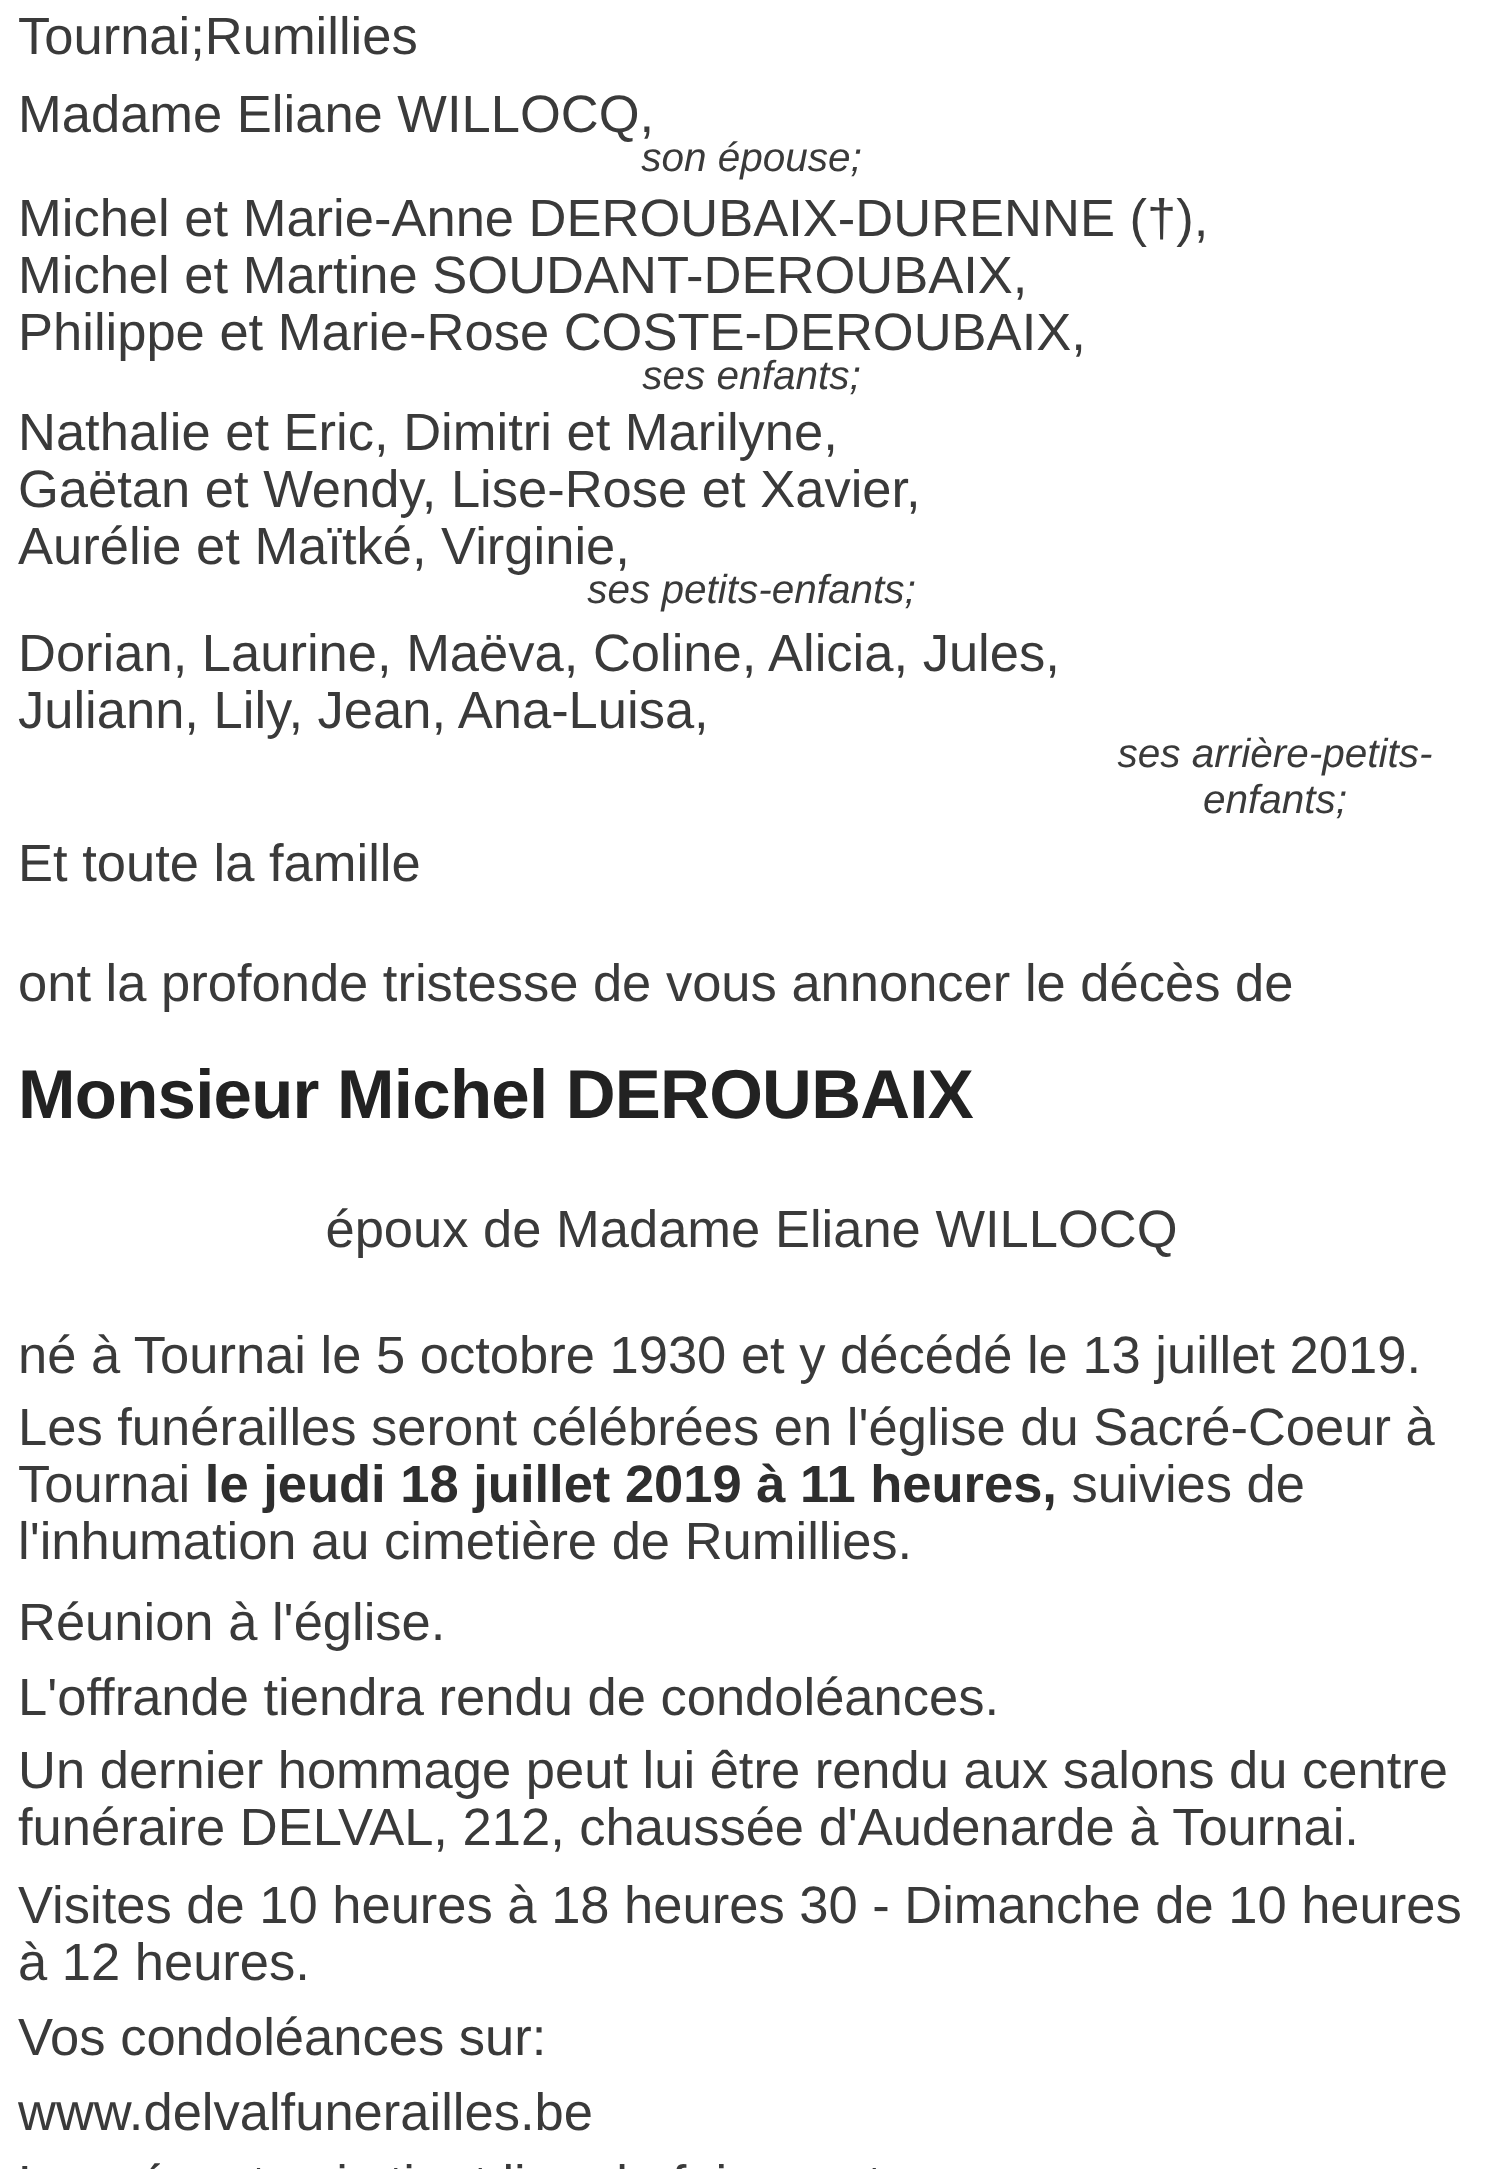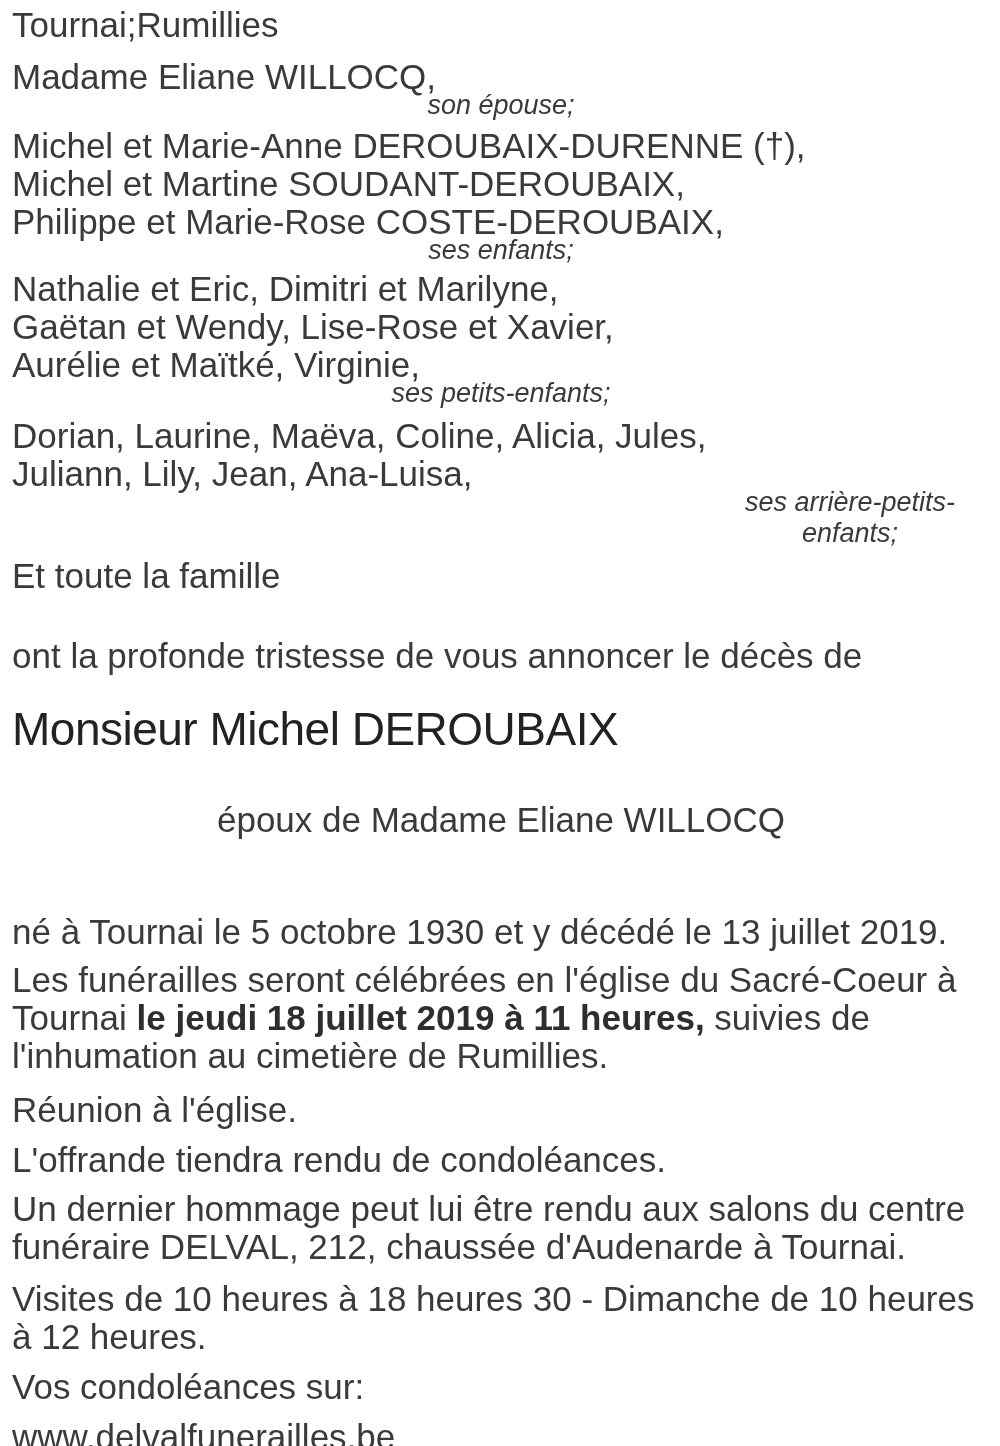--- a/index.html
+++ b/index.html
@@ -25,36 +25,36 @@
     margin-top: -6px;
     color: #3a3a3a;
   }
   .wrap-label {
     max-width: 280px;
     margin-left: auto;
   }
   .title {
     font-size: 46px;
     line-height: 48px;
-    font-weight: 400;
+    font-weight: 700;
     color: #222222;
     letter-spacing: -0.5px;
     margin-top: 30px;
   }
   strong { font-weight: 700; color: #2e2e2e; }
   .mt4  { margin-top: 4px; }
   .mt6  { margin-top: 6px; }
   .mt8  { margin-top: 8px; }
   .mt10 { margin-top: 10px; }
   .mt11 { margin-top: 11px; }
   .mt12 { margin-top: 12px; }
   .mt14 { margin-top: 14px; }
   .mt16 { margin-top: 16px; }
   .mt42 { margin-top: 42px; }
-  .mt46 { margin-top: 74px; }
+  .mt46 { margin-top: 46px; }
   .mt48 { margin-top: 48px; text-align: center; }
 </style>
 </head>
 <body>
 
 <main>
 
   <p class="line">Tournai;Rumillies</p>
 
   <p class="line mt14">Madame Eliane WILLOCQ,</p>

